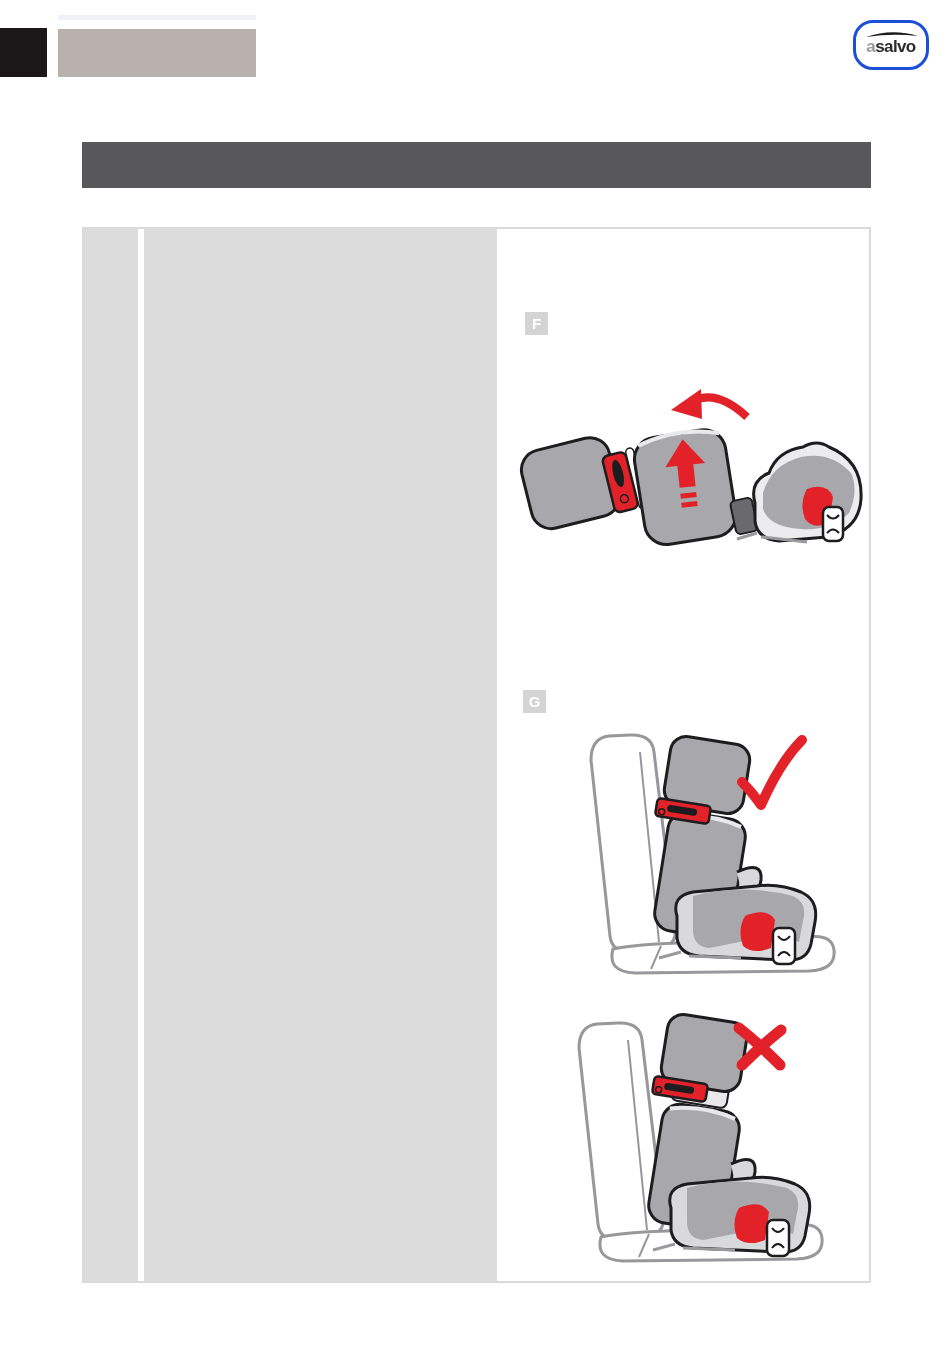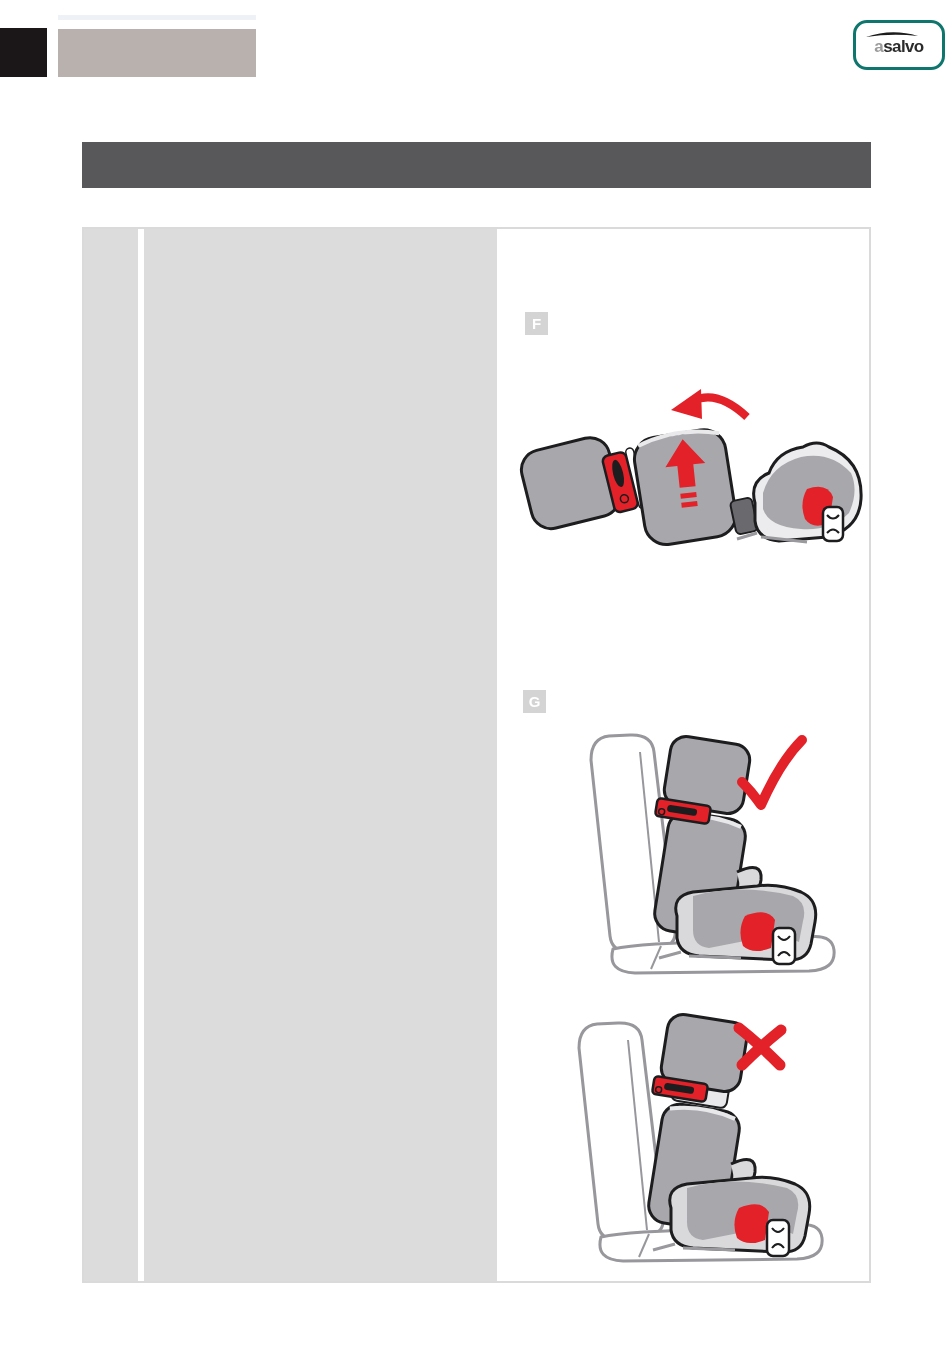--- a/index.html
+++ b/index.html
@@ -8,22 +8,22 @@
     font-family:"Liberation Sans", sans-serif;overflow:hidden;
   }
   .abs{position:absolute;}
 
   
   .corner-block{left:0;top:28px;width:47px;height:49px;background:#1b1618;}
   .tab-strip{left:58px;top:15px;width:198px;height:5px;background:#eef2f6;}
   .tab-block{left:58px;top:29px;width:198px;height:48px;background:#b9b1ad;}
 
   .logo{
-    left:853px;top:20px;width:92px;height:50px;background:#ffffff;
-    border:3px solid #0f766e;border-radius:14px;box-sizing:border-box;
+    left:853px;top:20px;width:76px;height:50px;background:#ffffff;
+    border:3px solid #1d4ed8;border-radius:20px;box-sizing:border-box;
   }
   .logo .swoosh{position:absolute;left:6px;top:4px;width:60px;height:12px;}
   .logo .word{
     position:absolute;left:0;right:0;top:13px;text-align:center;
     font-size:17px;font-weight:bold;letter-spacing:-0.6px;line-height:22px;
   }
   .logo .word .pre{color:#9b9b9b;}
   .logo .word .rest{color:#2b2b2b;}
 
   

